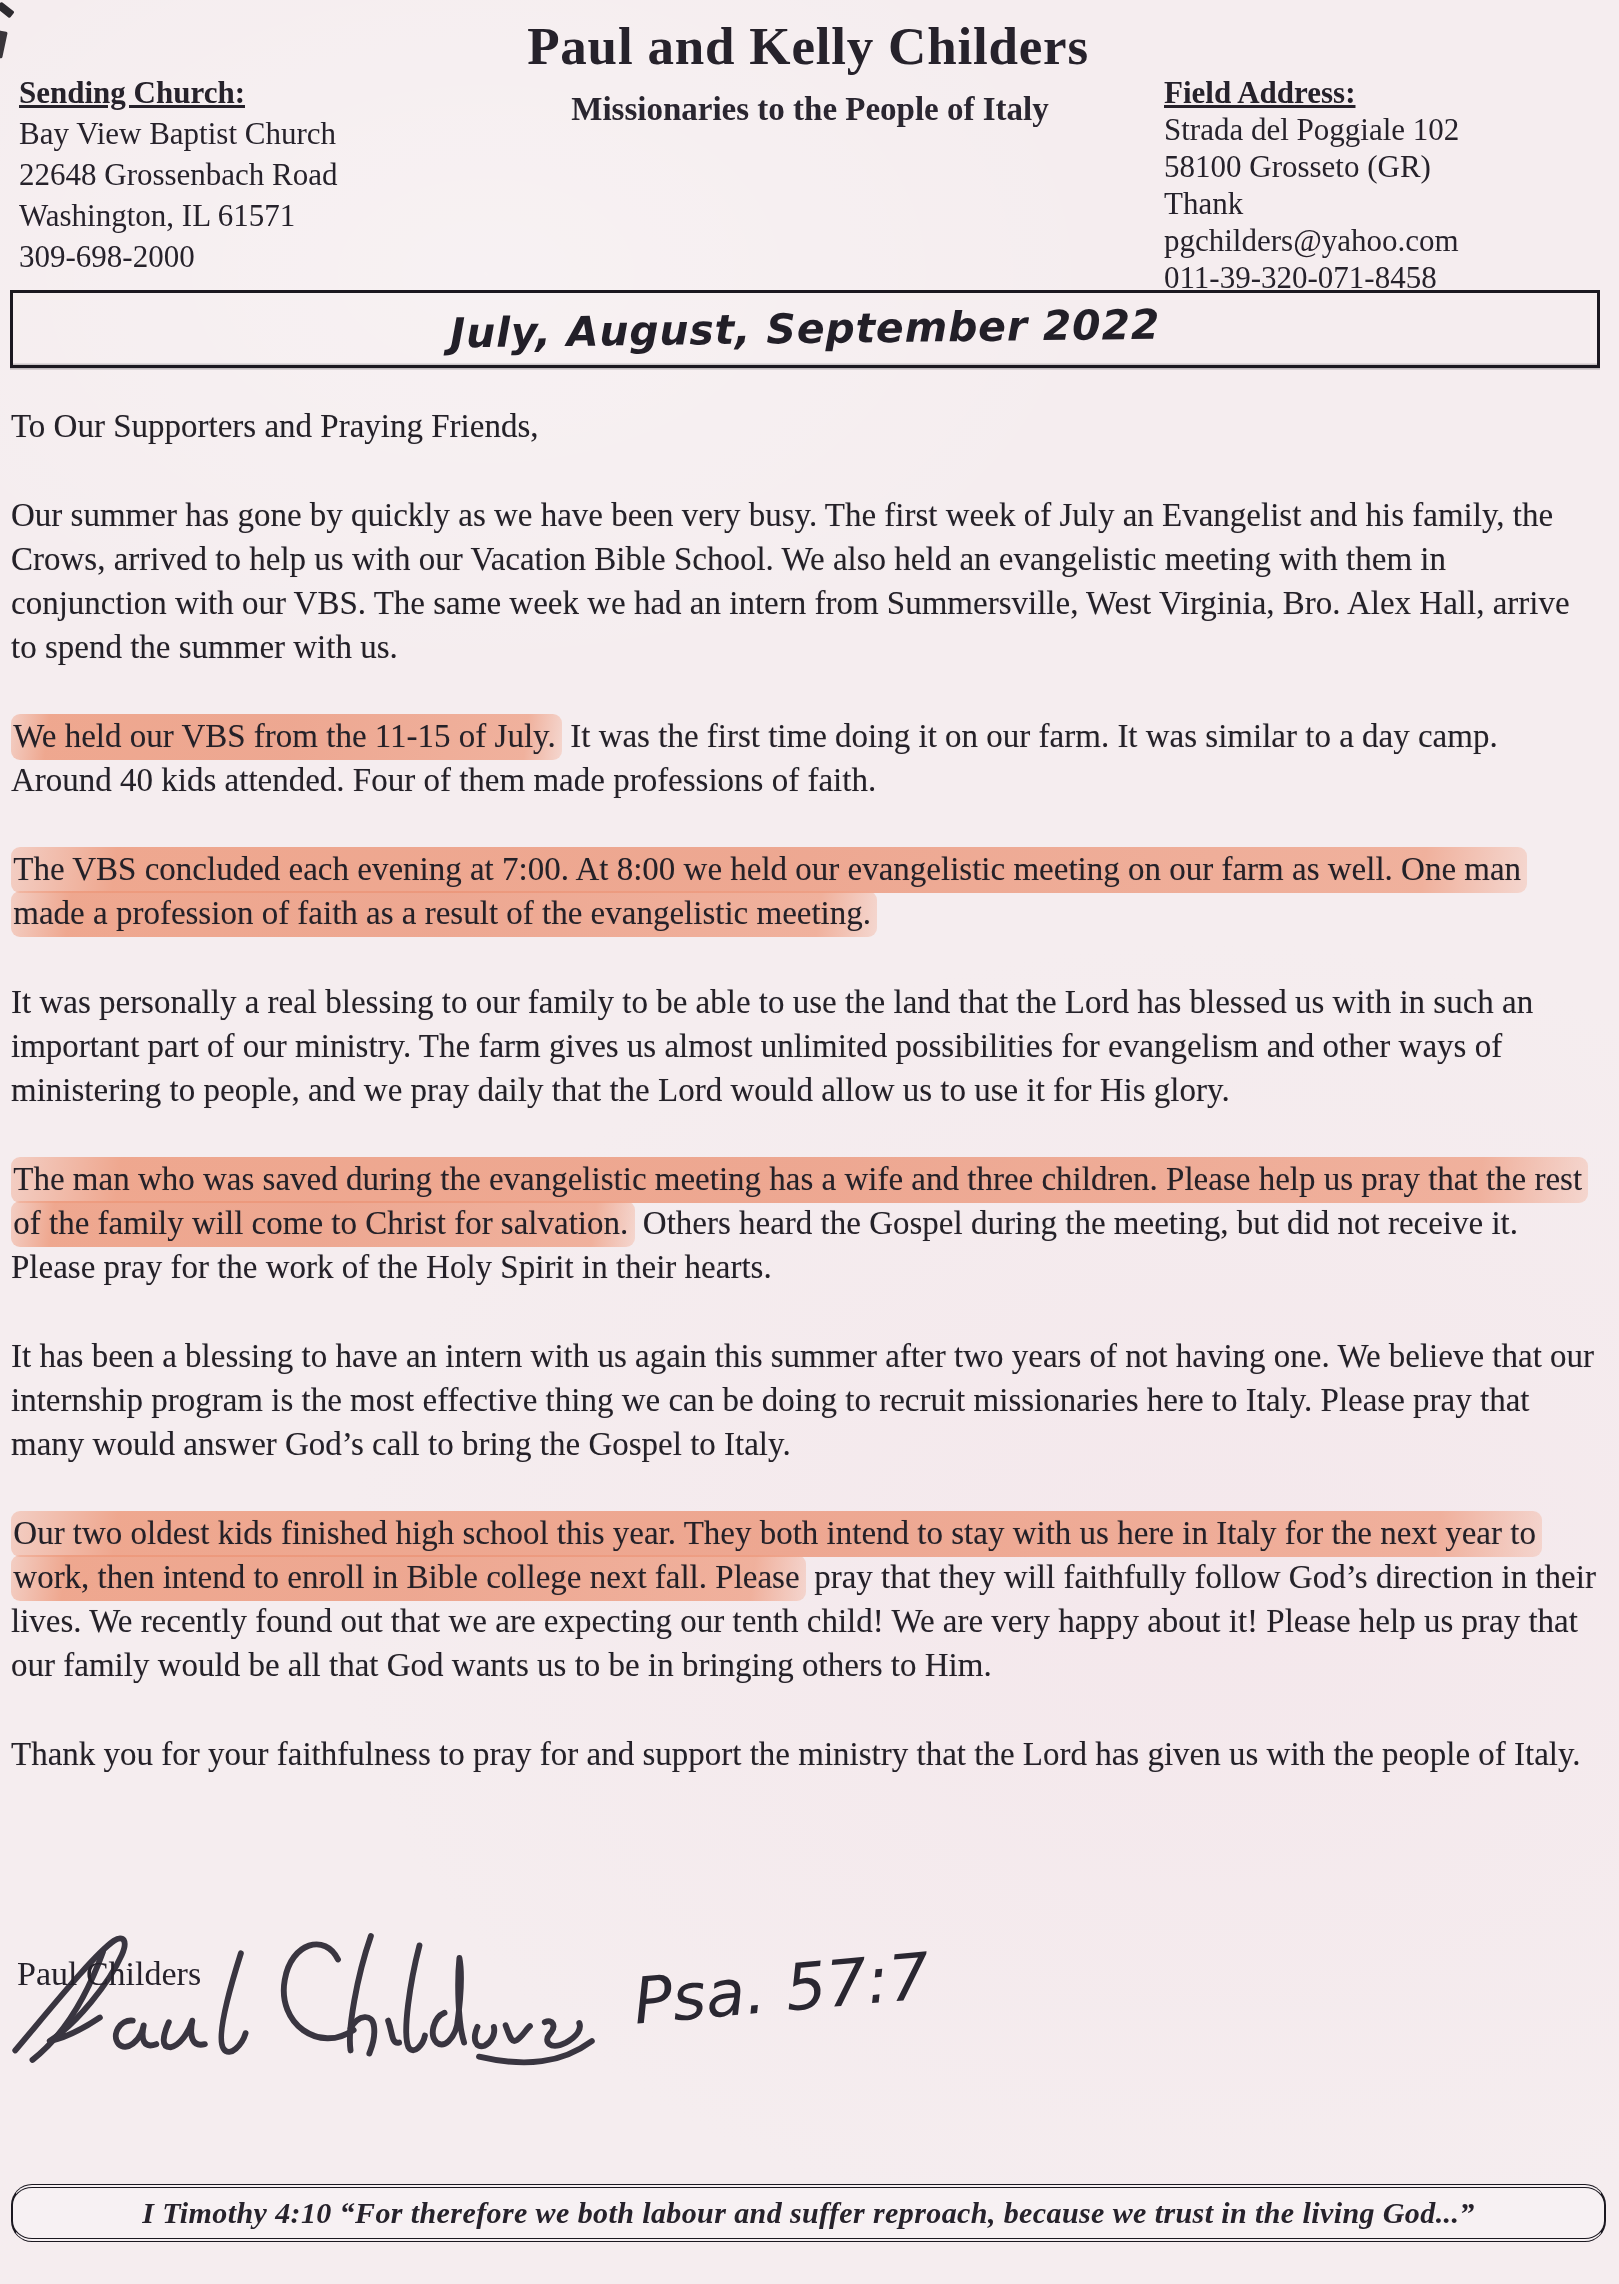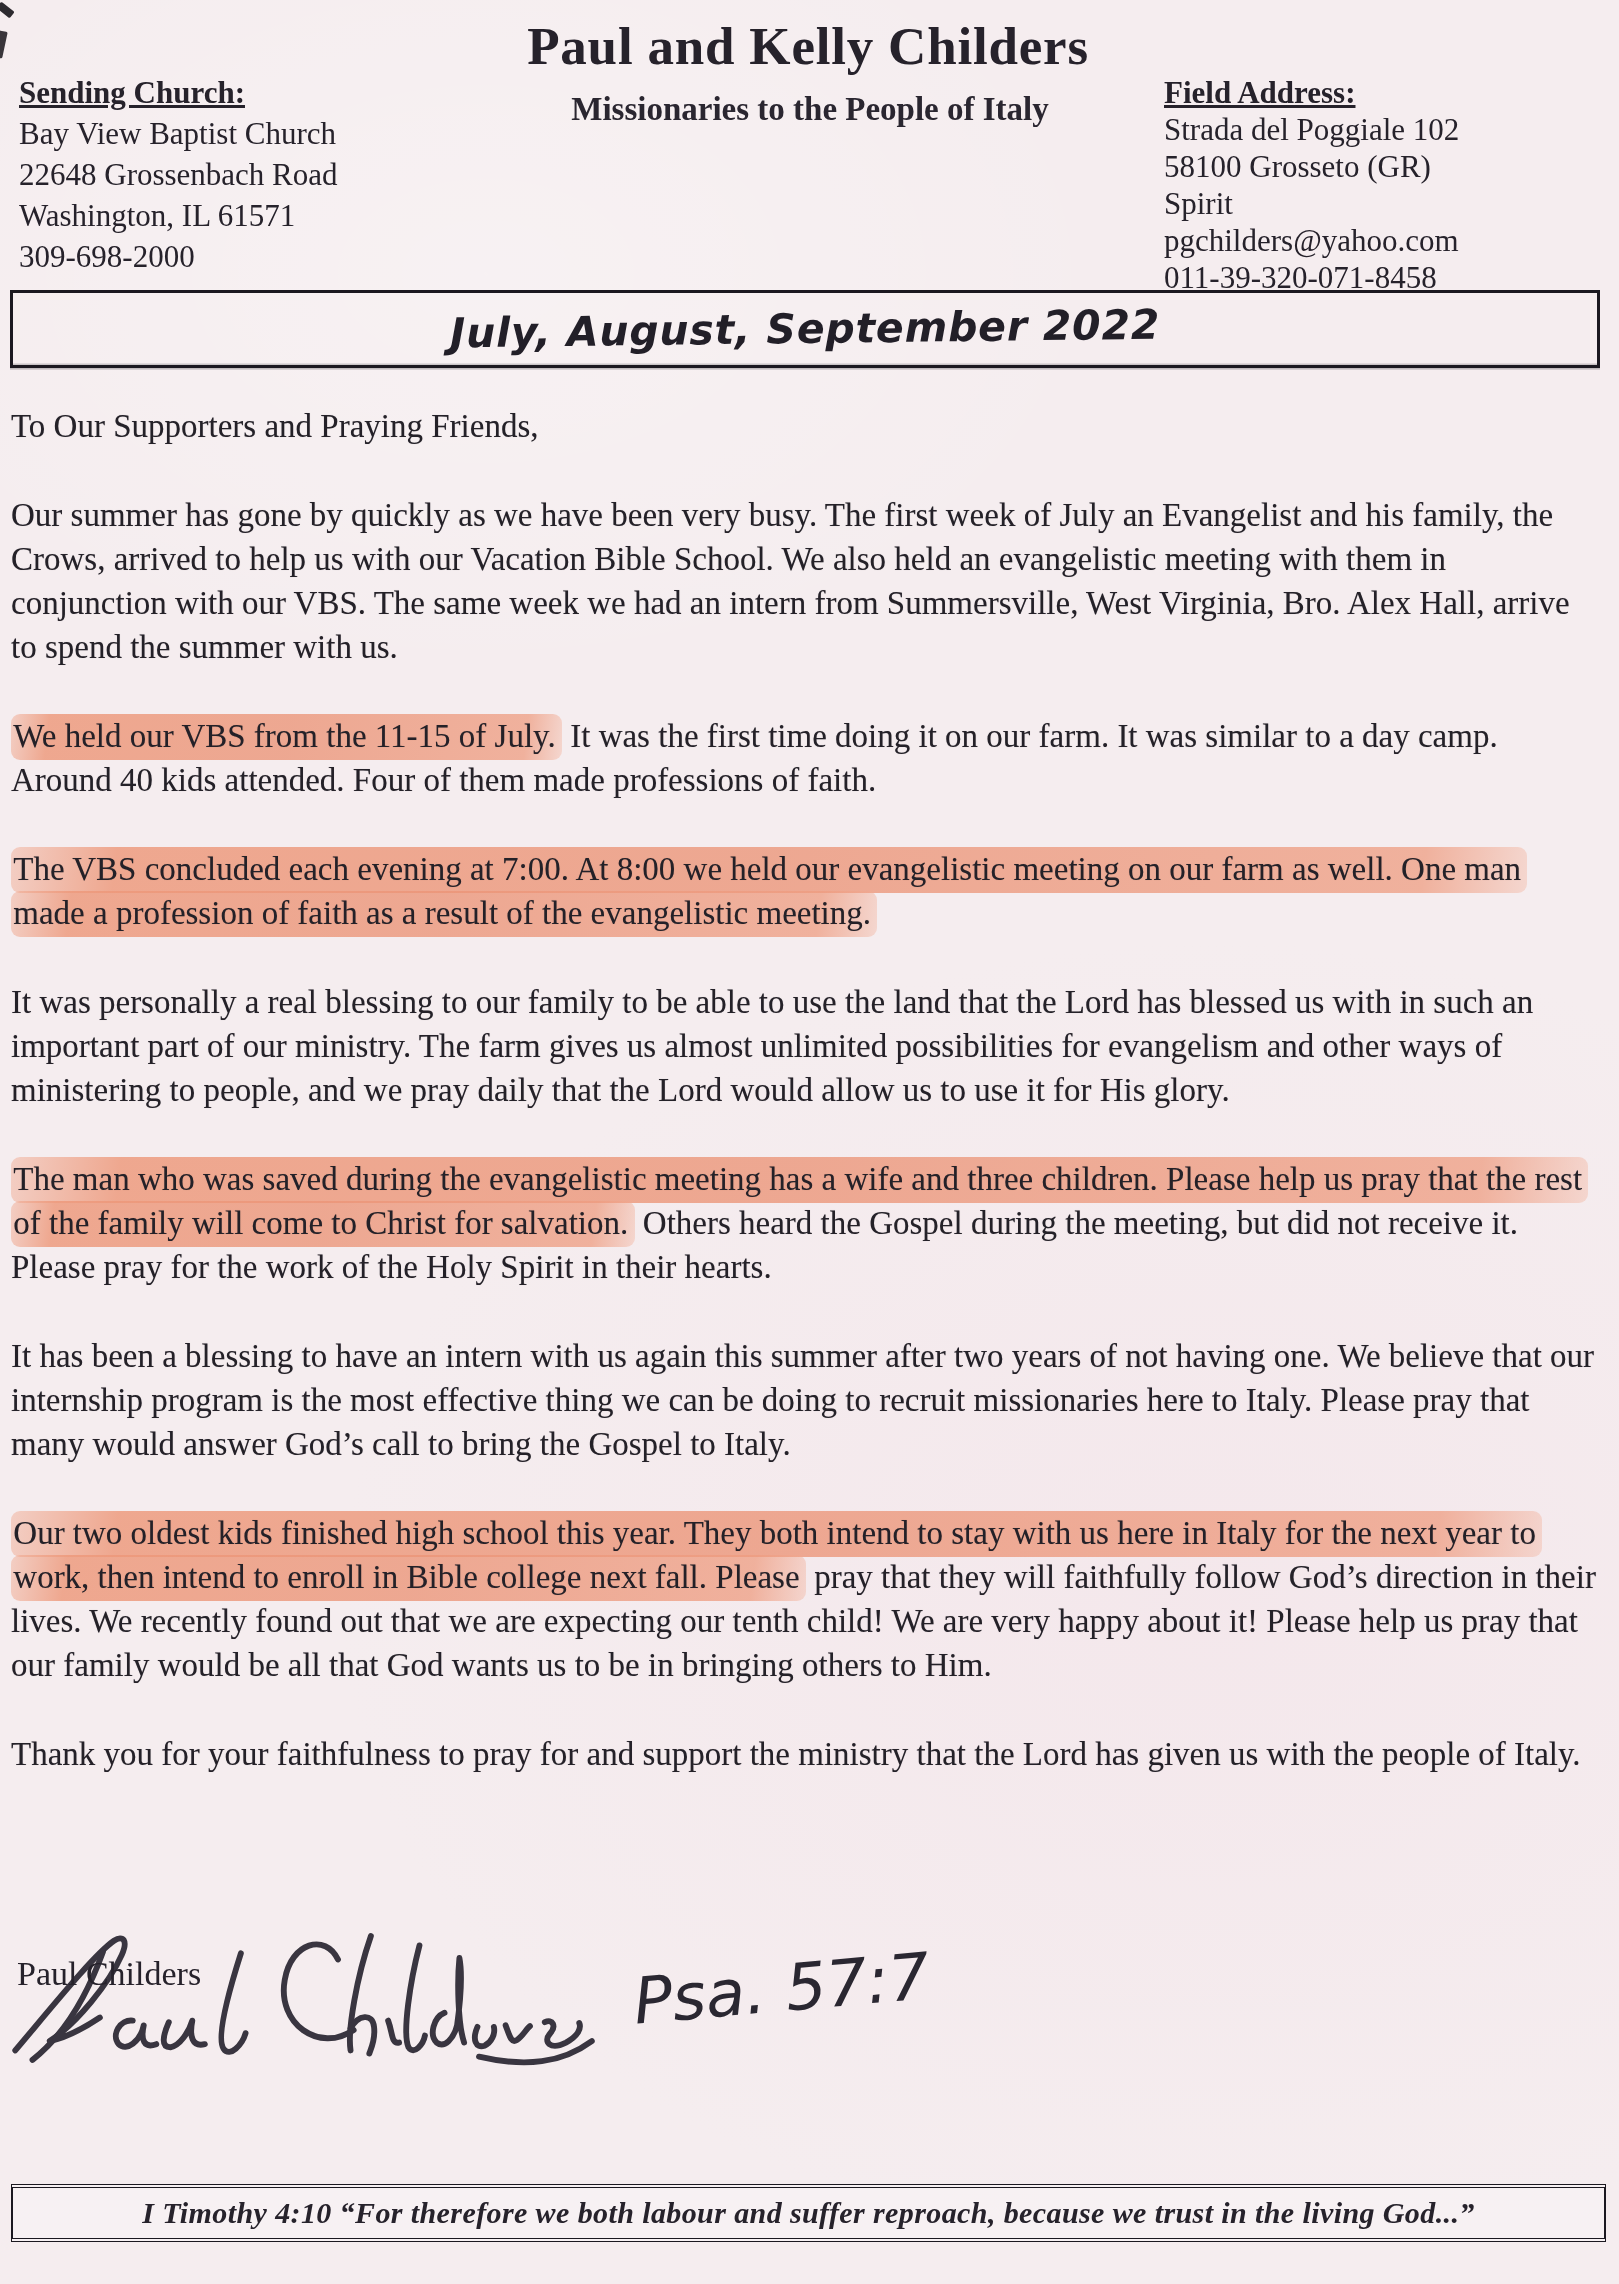--- a/index.html
+++ b/index.html
@@ -73,20 +73,21 @@
   .sig{position:absolute;left:9.4px;top:1925px;width:987px;height:149px;}
   .typed-name{position:absolute;left:17px;top:1955px;font-size:34px;color:#26222b;}
 
   
   .verse-box{
     position:absolute;left:11px;top:2184px;width:1595px;height:58px;
     border-top:4.7px double #1b1820;border-bottom:4.7px double #1b1820;
     border-left:2.3px solid #1b1820;border-right:2.3px solid #1b1820;
     box-sizing:border-box;display:flex;align-items:center;justify-content:center;
     background:rgba(255,255,255,0.25);
+    border-radius:21px;
   }
   .verse-text{
     font-size:30px;font-weight:bold;font-style:italic;color:#26222b;letter-spacing:0.4px;
   }
 </style>
 </head>
 <body>
 
 <div class="page">
 
@@ -102,21 +103,21 @@
       <div class="addr-line">Bay View Baptist Church</div>
       <div class="addr-line">22648 Grossenbach Road</div>
       <div class="addr-line">Washington, IL 61571</div>
       <div class="addr-line">309-698-2000</div>
     </div>
 
     <div class="addr right">
       <div class="addr-label">Field Address:</div>
       <div class="addr-line">Strada del Poggiale 102</div>
       <div class="addr-line">58100 Grosseto (GR)</div>
-      <div class="addr-line">Spirit</div>
+      <div class="addr-line">Thank</div>
       <div class="addr-line">pgchilders@yahoo.com</div>
       <div class="addr-line">011-39-320-071-8458</div>
     </div>
   </header>
 
   <div class="banner">
     <span class="banner-text">July, August, September 2022</span>
   </div>
 
   <main class="body">

